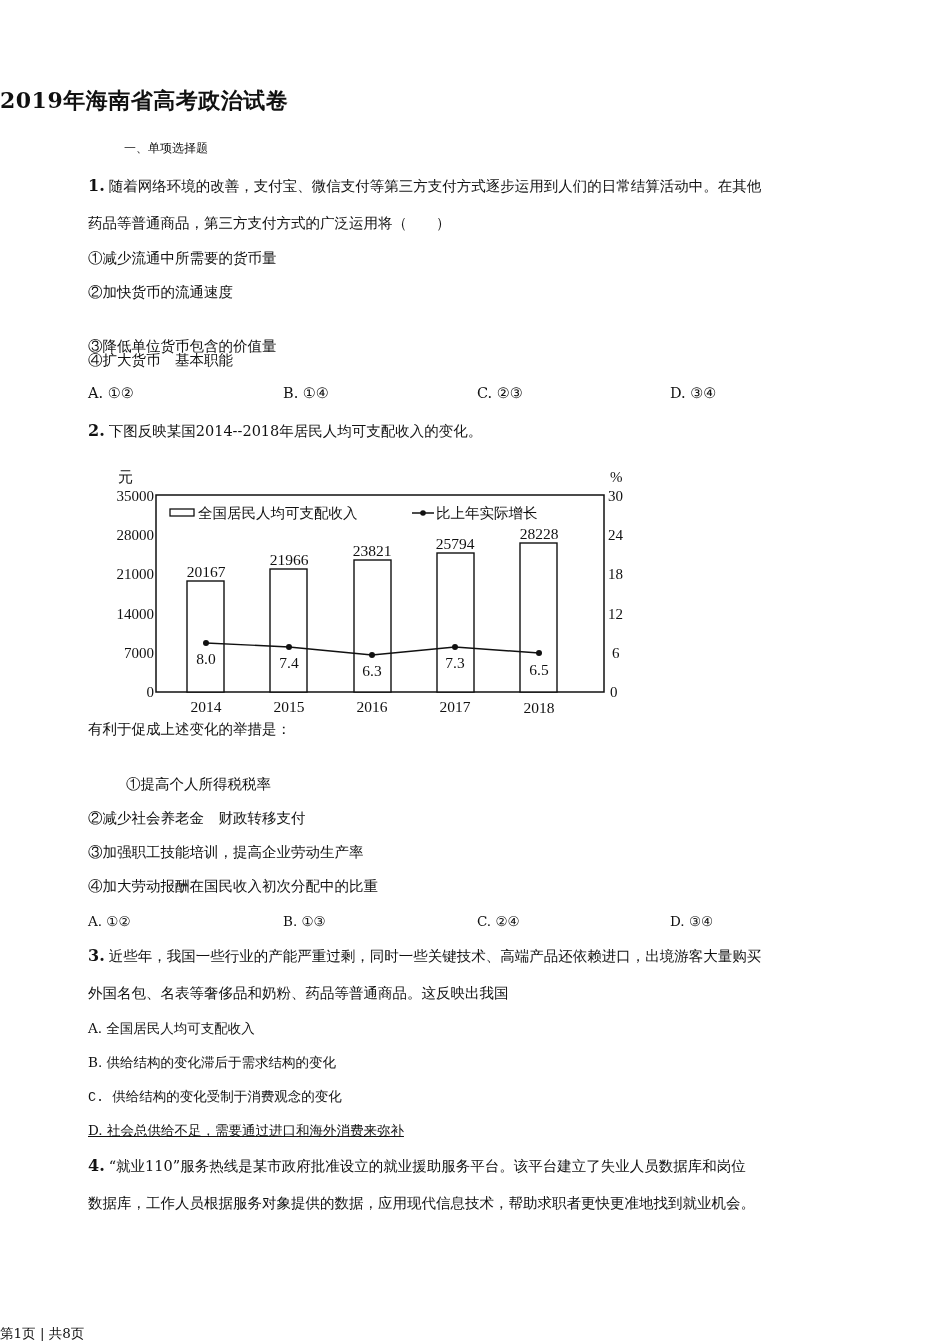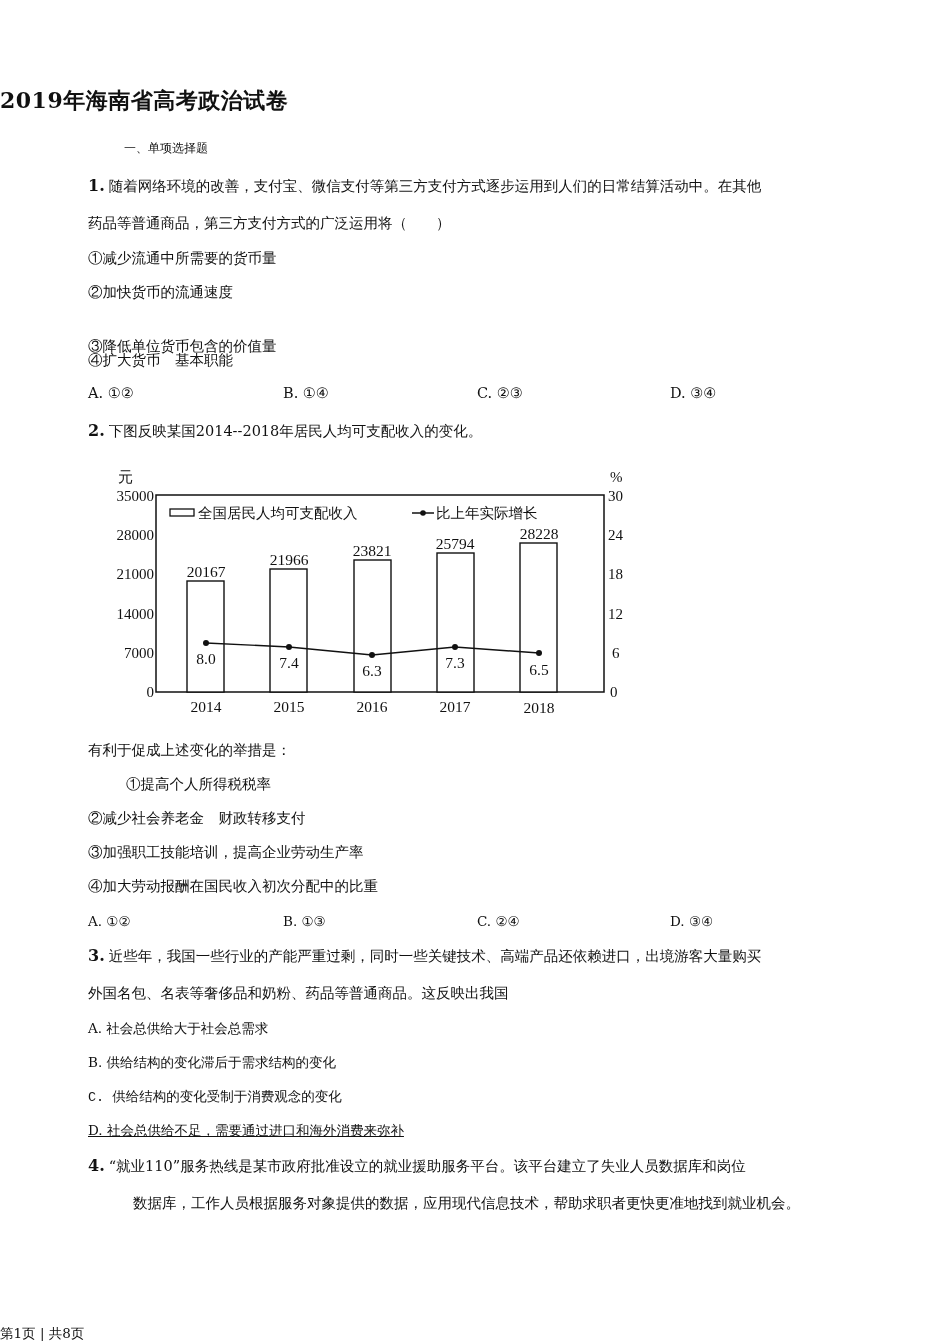--- a/index.html
+++ b/index.html
@@ -112,33 +112,33 @@
     <g font-size="15.5" text-anchor="middle">
       <text x="116" y="250">2014</text>
       <text x="199" y="250">2015</text>
       <text x="282" y="250">2016</text>
       <text x="365" y="250">2017</text>
       <text x="449" y="251">2018</text>
     </g>
   </svg>
 </div>
 
-<div class="line" style="top:741px;text-align:center;">有利于促成上述变化的举措是：</div>
+<div class="line" style="top:720px;text-align:center;">有利于促成上述变化的举措是：</div>
 <div class="line" style="top:775px;margin-left:38px;">①提高个人所得税税率</div>
 <div class="line" style="top:809px;text-align:center;">②减少社会养老金　财政转移支付</div>
 <div class="line" style="top:843px;">③加强职工技能培训，提高企业劳动生产率</div>
 <div class="line" style="top:877px;">④加大劳动报酬在国民收入初次分配中的比重</div>
 <div class="opt-sm" style="left:88px; top:913px;">A.  ①②</div>
 <div class="opt-sm" style="left:283px; top:913px;">B.  ①③</div>
 <div class="opt-sm" style="left:477px; top:913px;">C.  ②④</div>
 <div class="opt-sm" style="left:670px; top:913px;">D.  ③④</div>
 
 <div class="line" style="top:946px;"><span class="qnum">3.</span><span>近些年，我国一些行业的产能严重过剩，同时一些关键技术、高端产品还依赖进口，出境游客大量购买</span></div>
 <div class="line" style="top:984px;">外国名包、名表等奢侈品和奶粉、药品等普通商品。这反映出我国</div>
-<div class="opt-sm" style="left:88px; top:1020px;">A.  社会总供给大于社会总需求</div>
+<div class="opt-sm" style="left:88px; top:1020px;">A.  全国居民人均可支配收入</div>
 <div class="opt-sm" style="left:88px; top:1054px;">B.  供给结构的变化滞后于需求结构的变化</div>
 <div class="opt-sm" style="left:88px; top:1088px;font-family:Liberation Mono, monospace;">C.  供给结构的变化受制于消费观念的变化</div>
 <div class="opt-sm" style="left:88px; top:1122px;text-decoration:underline;">D.  社会总供给不足，需要通过进口和海外消费来弥补</div>
 
 <div class="line" style="top:1156px;"><span class="qnum">4.</span><span>“就业110”服务热线是某市政府批准设立的就业援助服务平台。该平台建立了失业人员数据库和岗位</span></div>
-<div class="line" style="top:1194px;margin-left:45px;">数据库，工作人员根据服务对象提供的数据，应用现代信息技术，帮助求职者更快更准地找到就业机会。</div>
+<div class="line" style="top:1194px;">数据库，工作人员根据服务对象提供的数据，应用现代信息技术，帮助求职者更快更准地找到就业机会。</div>
 
 <div class="footer">第1页 | 共8页</div>
 
 </body></html>

